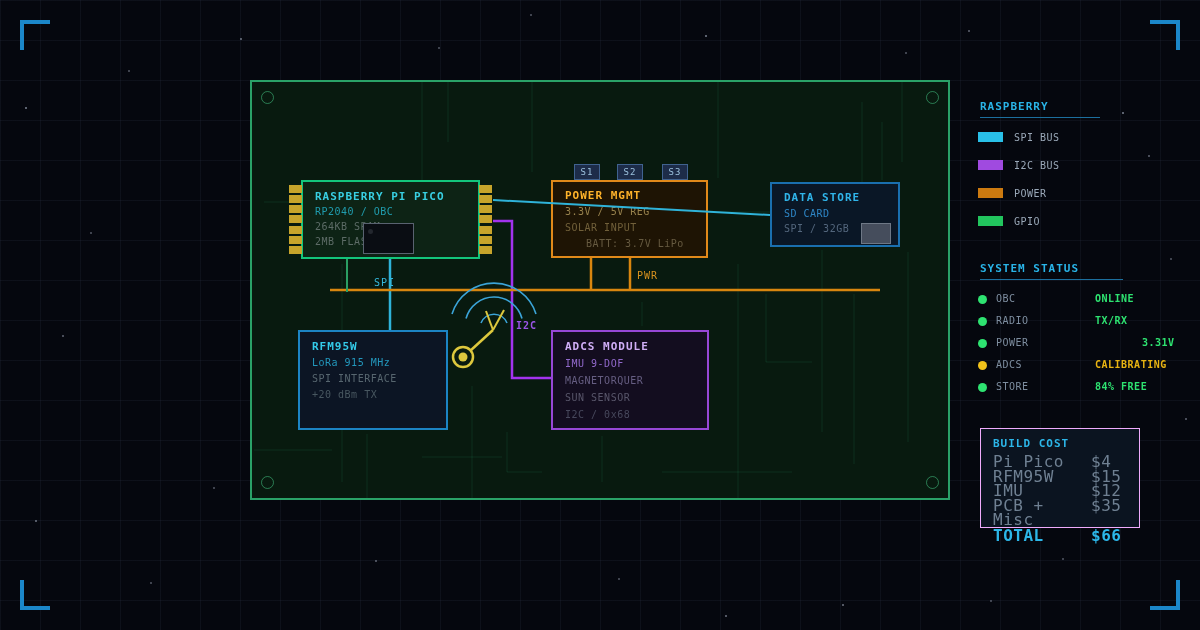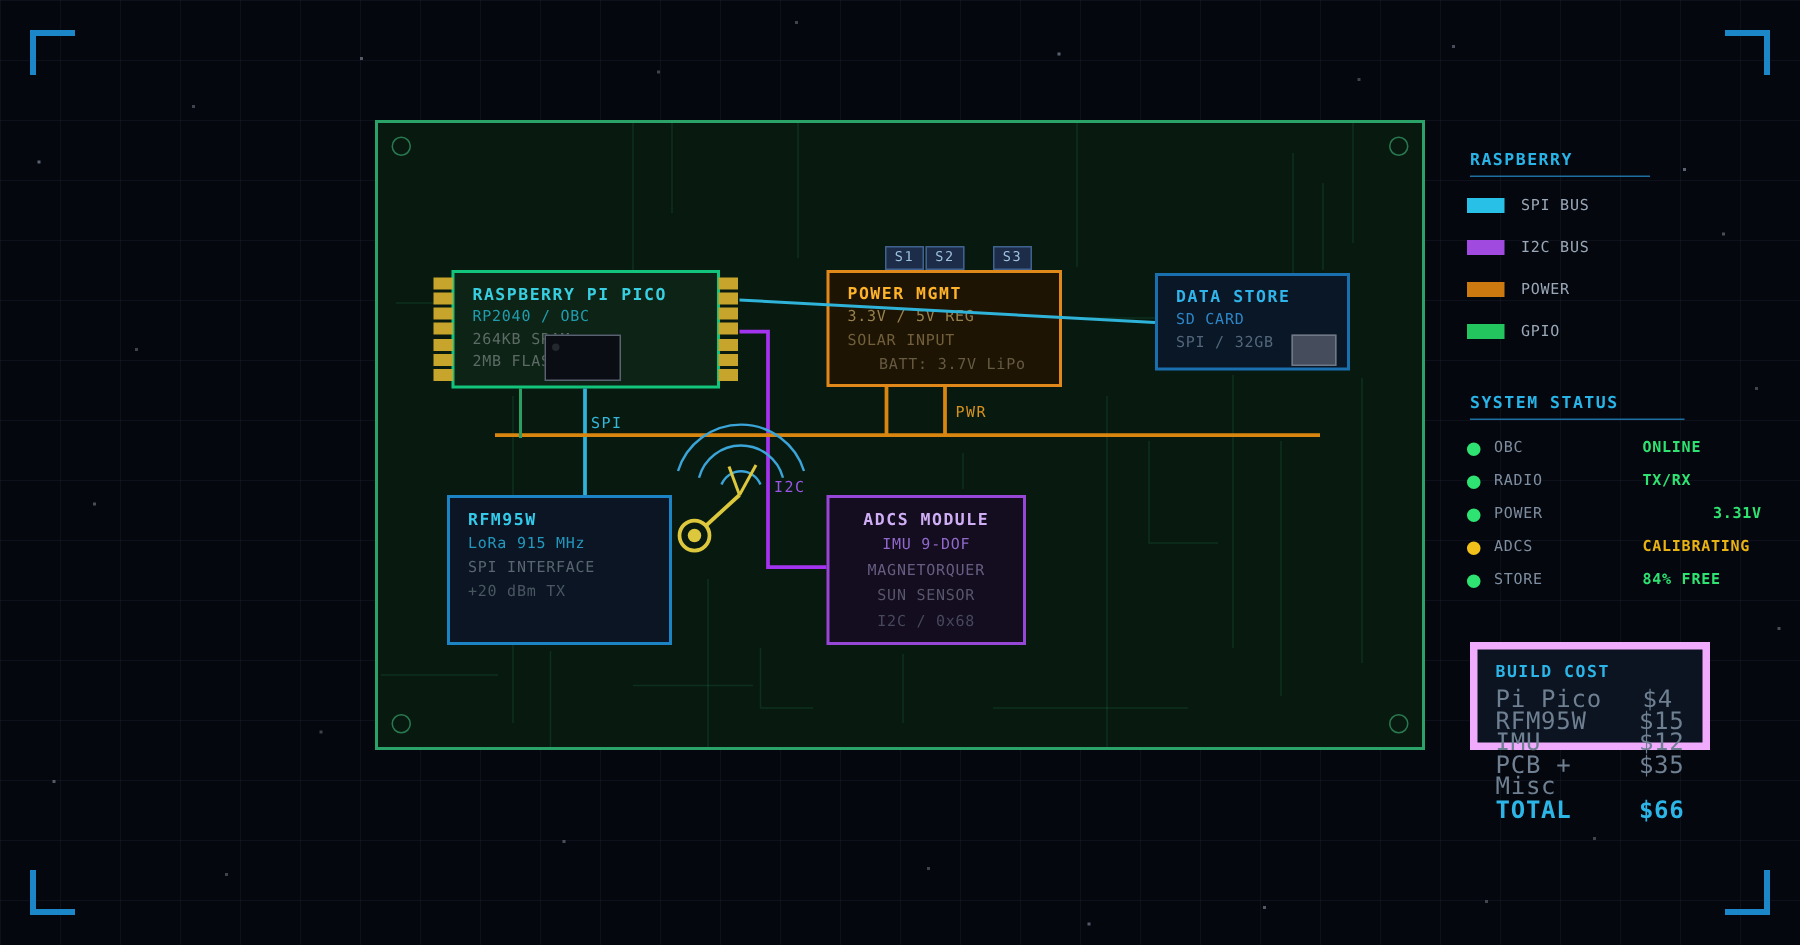--- a/index.html
+++ b/index.html
@@ -70,72 +70,72 @@
   #mod-power { left:551px; top:180px; width:157px; height:78px;
     background:#1e1404; border:2px solid #e0891a; padding-top:6px; }
   #mod-power .spec,#mod-power .m-title { line-height:16px; }
   #mod-power .m-title { color:#ffb32a; }
   #mod-power .sp1 { color:#97824d; }
   #mod-power .sp2 { color:#71603a; }
   #mod-power .sp3 { color:#665a40;padding-left:21px; }
   .solar-tab { position:absolute; top:-18px; width:26px; height:16px;
     background:#1d2c49; border:1px solid #40628f; color:#9cc2de;
     font-size:9px; text-align:center; line-height:14px; letter-spacing:1px; }
-  .solar-tab.s1{ left:21px;margin-left:16px; } .solar-tab.s2{ left:64px; } .solar-tab.s3{ left:109px; }
+  .solar-tab.s1{ left:21px; } .solar-tab.s2{ left:64px; } .solar-tab.s3{ left:109px; }
 
   #mod-data { left:770px; top:182px; width:130px; height:65px;
     background:#0a1726; border:2px solid #1a6fae; padding-top:6px; }
   #mod-data .spec,#mod-data .m-title { line-height:15.5px; }
   #mod-data .m-title { color:#30b5ea; }
   #mod-data .sp1 { color:#2e86c6; }
   #mod-data .sp2 { color:#53667c; }
   .sd-slot { position:absolute; left:89px; top:39px; width:30px; height:21px;
     background:#454d5c; border:1px solid #6e7886; }
 
   #mod-radio { left:298px; top:330px; width:150px; height:100px;
     background:#0c1524; border:2px solid #1c84c4; padding-top:7px; }
   #mod-radio .spec,#mod-radio .m-title { line-height:16px; }
   #mod-radio .m-title { color:#34cbea; }
   #mod-radio .sp1 { color:#2398bd; }
   #mod-radio .sp2 { color:#57666f; }
   #mod-radio .sp3 { color:#485760; }
 
-  #mod-adcs { left:551px; top:330px; width:133px; height:100px;
-    background:#130d1f; border:2px solid #9747d6; padding-top:6px;text-align:center; }
+  #mod-adcs { left:551px; top:330px; width:158px; height:100px;
+    background:#130d1f; border:2px solid #9747d6; padding-top:6px; }
   #mod-adcs .spec,#mod-adcs .m-title { line-height:17px; }
   #mod-adcs .m-title { color:#d0aef6; }
   #mod-adcs .sp1 { color:#9169cb; }
   #mod-adcs .sp2 { color:#665e82; }
   #mod-adcs .sp3 { color:#58566a; }
   #mod-adcs .sp4 { color:#47485c; }
 
   
   .trace-label { position:absolute; font-size:10px; letter-spacing:1px; }
-  #lbl-spi { left:394px; top:277px; color:#35b8dc; }
-  #lbl-i2c { left:516px; top:320px; color:#9a55e6; }
+  #lbl-spi { left:374px; top:277px; color:#35b8dc; }
+  #lbl-i2c { left:516px; top:320px; color:#9a55e6;font-weight:bold; }
   #lbl-pwr { left:637px; top:270px; color:#d8921f; }
 
   svg.overlay { position:absolute; left:0; top:0; pointer-events:none; }
 
   
   .section-title { position:absolute; left:980px; font-size:11px; font-weight:bold;
     color:#29b4e8; letter-spacing:1px; }
   .section-rule { position:absolute; left:980px; height:1px; background:#1c6f9e; }
 
   .legend-row { position:absolute; left:978px; display:flex; align-items:center; height:12px; }
   .legend-swatch { width:25px; height:10px; margin-right:11px; }
   .legend-label { font-size:10px; color:#9aa8b8; letter-spacing:.5px; }
 
   .status-row { position:absolute; left:978px; display:flex; align-items:flex-end; height:14px; }
   .status-dot { width:9px; height:9px; border-radius:50%; margin-right:9px; }
   .status-label { font-size:10px; color:#7e8ea0; letter-spacing:.5px; width:55px; }
   .status-value { font-size:10px; font-weight:bold; letter-spacing:.5px;padding-left:44px; }
 
-  .cost-panel { left:980px; top:428px; width:160px; height:72px;
-    background:#0b1420; border:5px solid #f0abfc; padding:8px 12px; }
+  .cost-panel { left:980px; top:428px; width:160px; height:100px;
+    background:#0b1420; border:1px solid #f0abfc; padding:8px 12px; }
   .cost-title { font-size:11px; font-weight:bold; color:#2cb6e8; letter-spacing:1px;
     line-height:14px; margin-bottom:4px; }
   .cost-row { display:flex; font-size:16px; line-height:14.5px; color:#6f8092; letter-spacing:.5px; }
   .cost-item { width:98px; }
   .cost-row.total { color:#2cb6e8; font-weight:bold; line-height:16px; }
 </style>
 </head>
 <body>
 
 <div class="starfield"></div>

